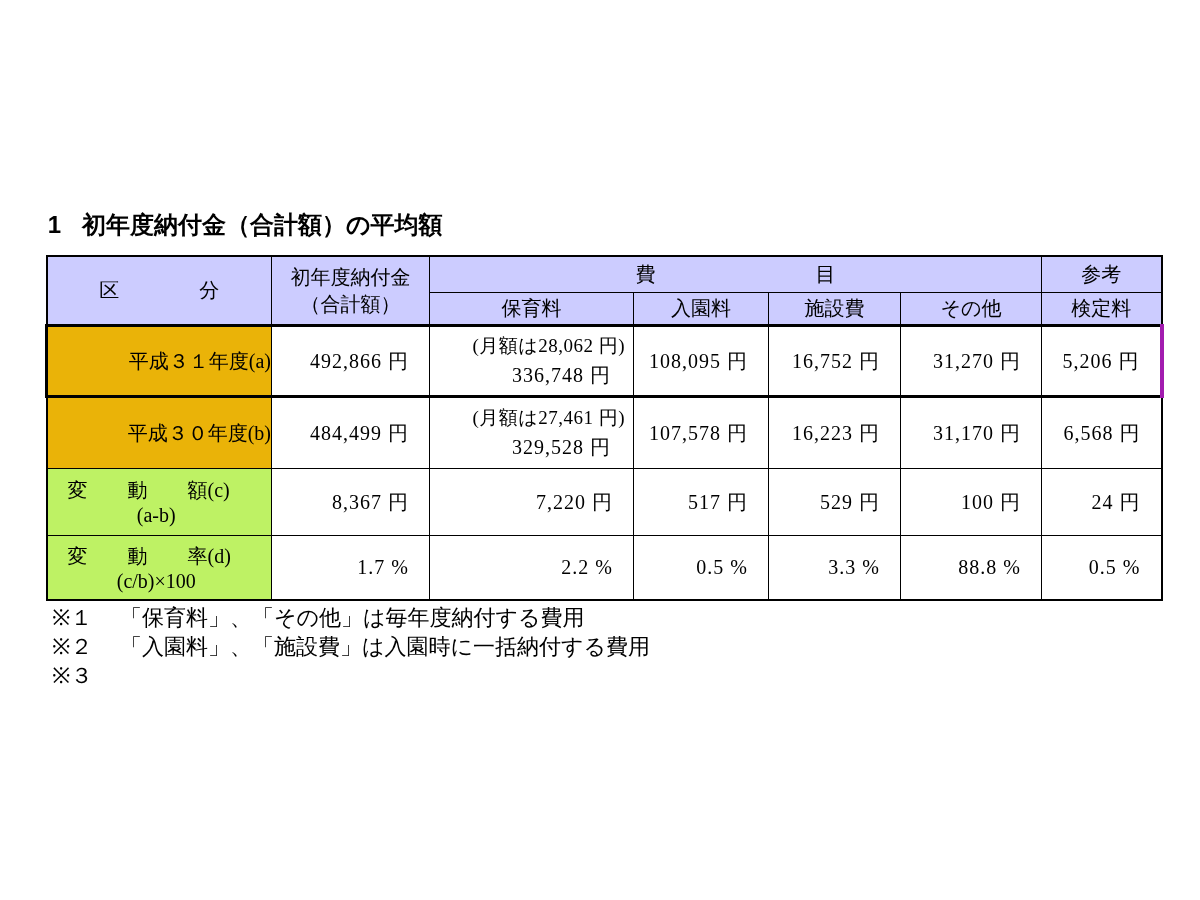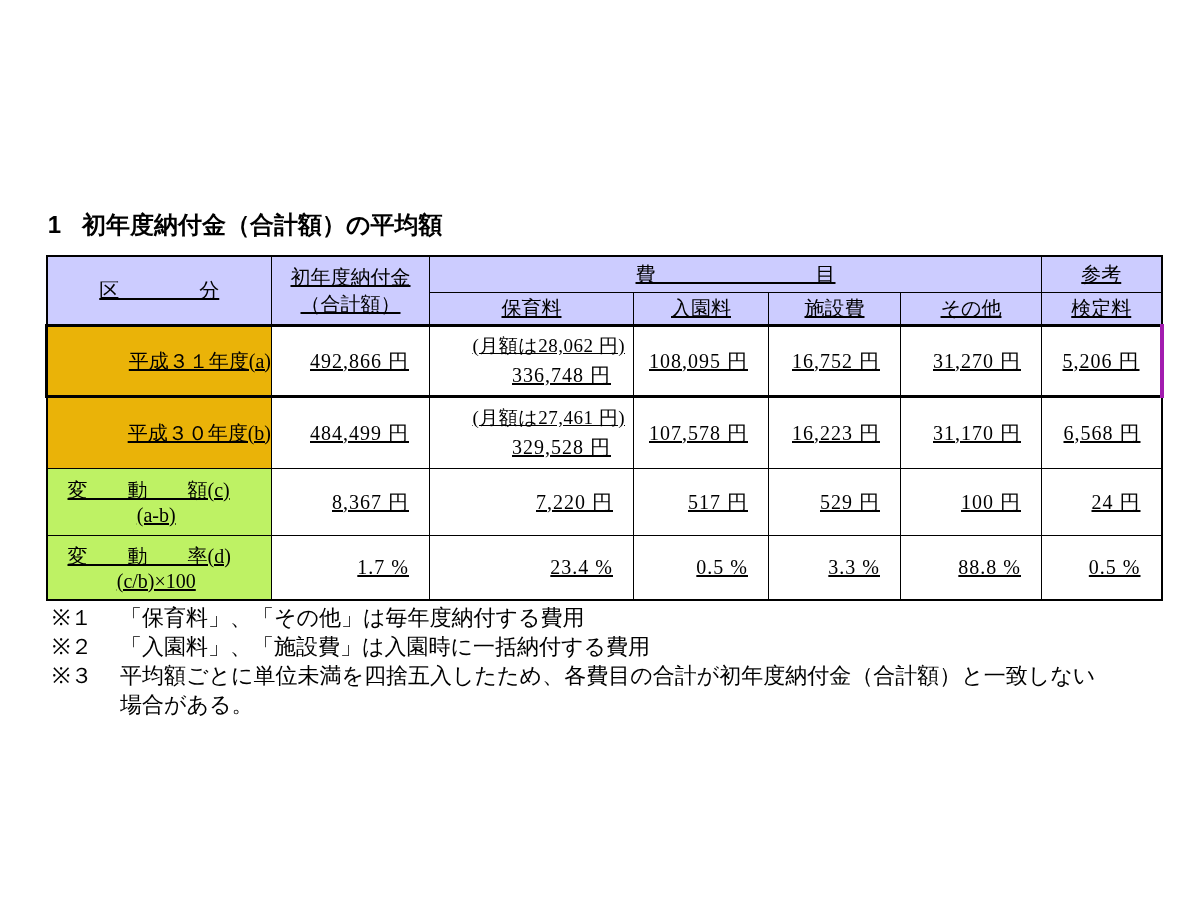--- a/index.html
+++ b/index.html
@@ -20,21 +20,20 @@
   }
   .title .num{width:44px;}
   
   table.main{
     position:absolute;left:45px;top:255px;
     border-collapse:collapse;
     table-layout:fixed;
     width:1115px;
     border:2px solid #000;
     font-size:20px;
-    text-decoration:underline;
   }
   table.main td,table.main th{
     border:1px solid #000;
     padding:0;
     overflow:hidden;
     font-weight:normal;
   }
   .hd{
     background:#ccccff;
     text-align:center;vertical-align:middle;
@@ -158,21 +157,21 @@
         <td class="num">100 円</td>
         <td class="num">24 円</td>
       </tr>
 
       <tr class="rd">
         <td class="lbl2">
           <span>変　　動　　率(d)</span>
           <span class="l2">(c/b)×100</span>
         </td>
         <td class="num">1.7 %</td>
-        <td class="num">23.4 %</td>
+        <td class="num">2.2 %</td>
         <td class="num">0.5 %</td>
         <td class="num">3.3 %</td>
         <td class="num">88.8 %</td>
         <td class="num">0.5 %</td>
       </tr>
     </tbody>
   </table>
 
   <div class="notes">
     <div class="note">
@@ -182,20 +181,16 @@
       </span>
     </div>
     <div class="note">
       <span class="marker">※２</span>
       <span class="ntext">
         <div>「入園料」、「施設費」は入園時に一括納付する費用</div>
       </span>
     </div>
     <div class="note">
       <span class="marker">※３</span>
-      <span class="ntext">
-        <div>平均額ごとに単位未満を四捨五入したため、各費目の合計が初年度納付金（合計額）と一致しない</div>
-        <div>場合がある。</div>
-      </span>
     </div>
   </div>
 
 </div>
 
 </body></html>

